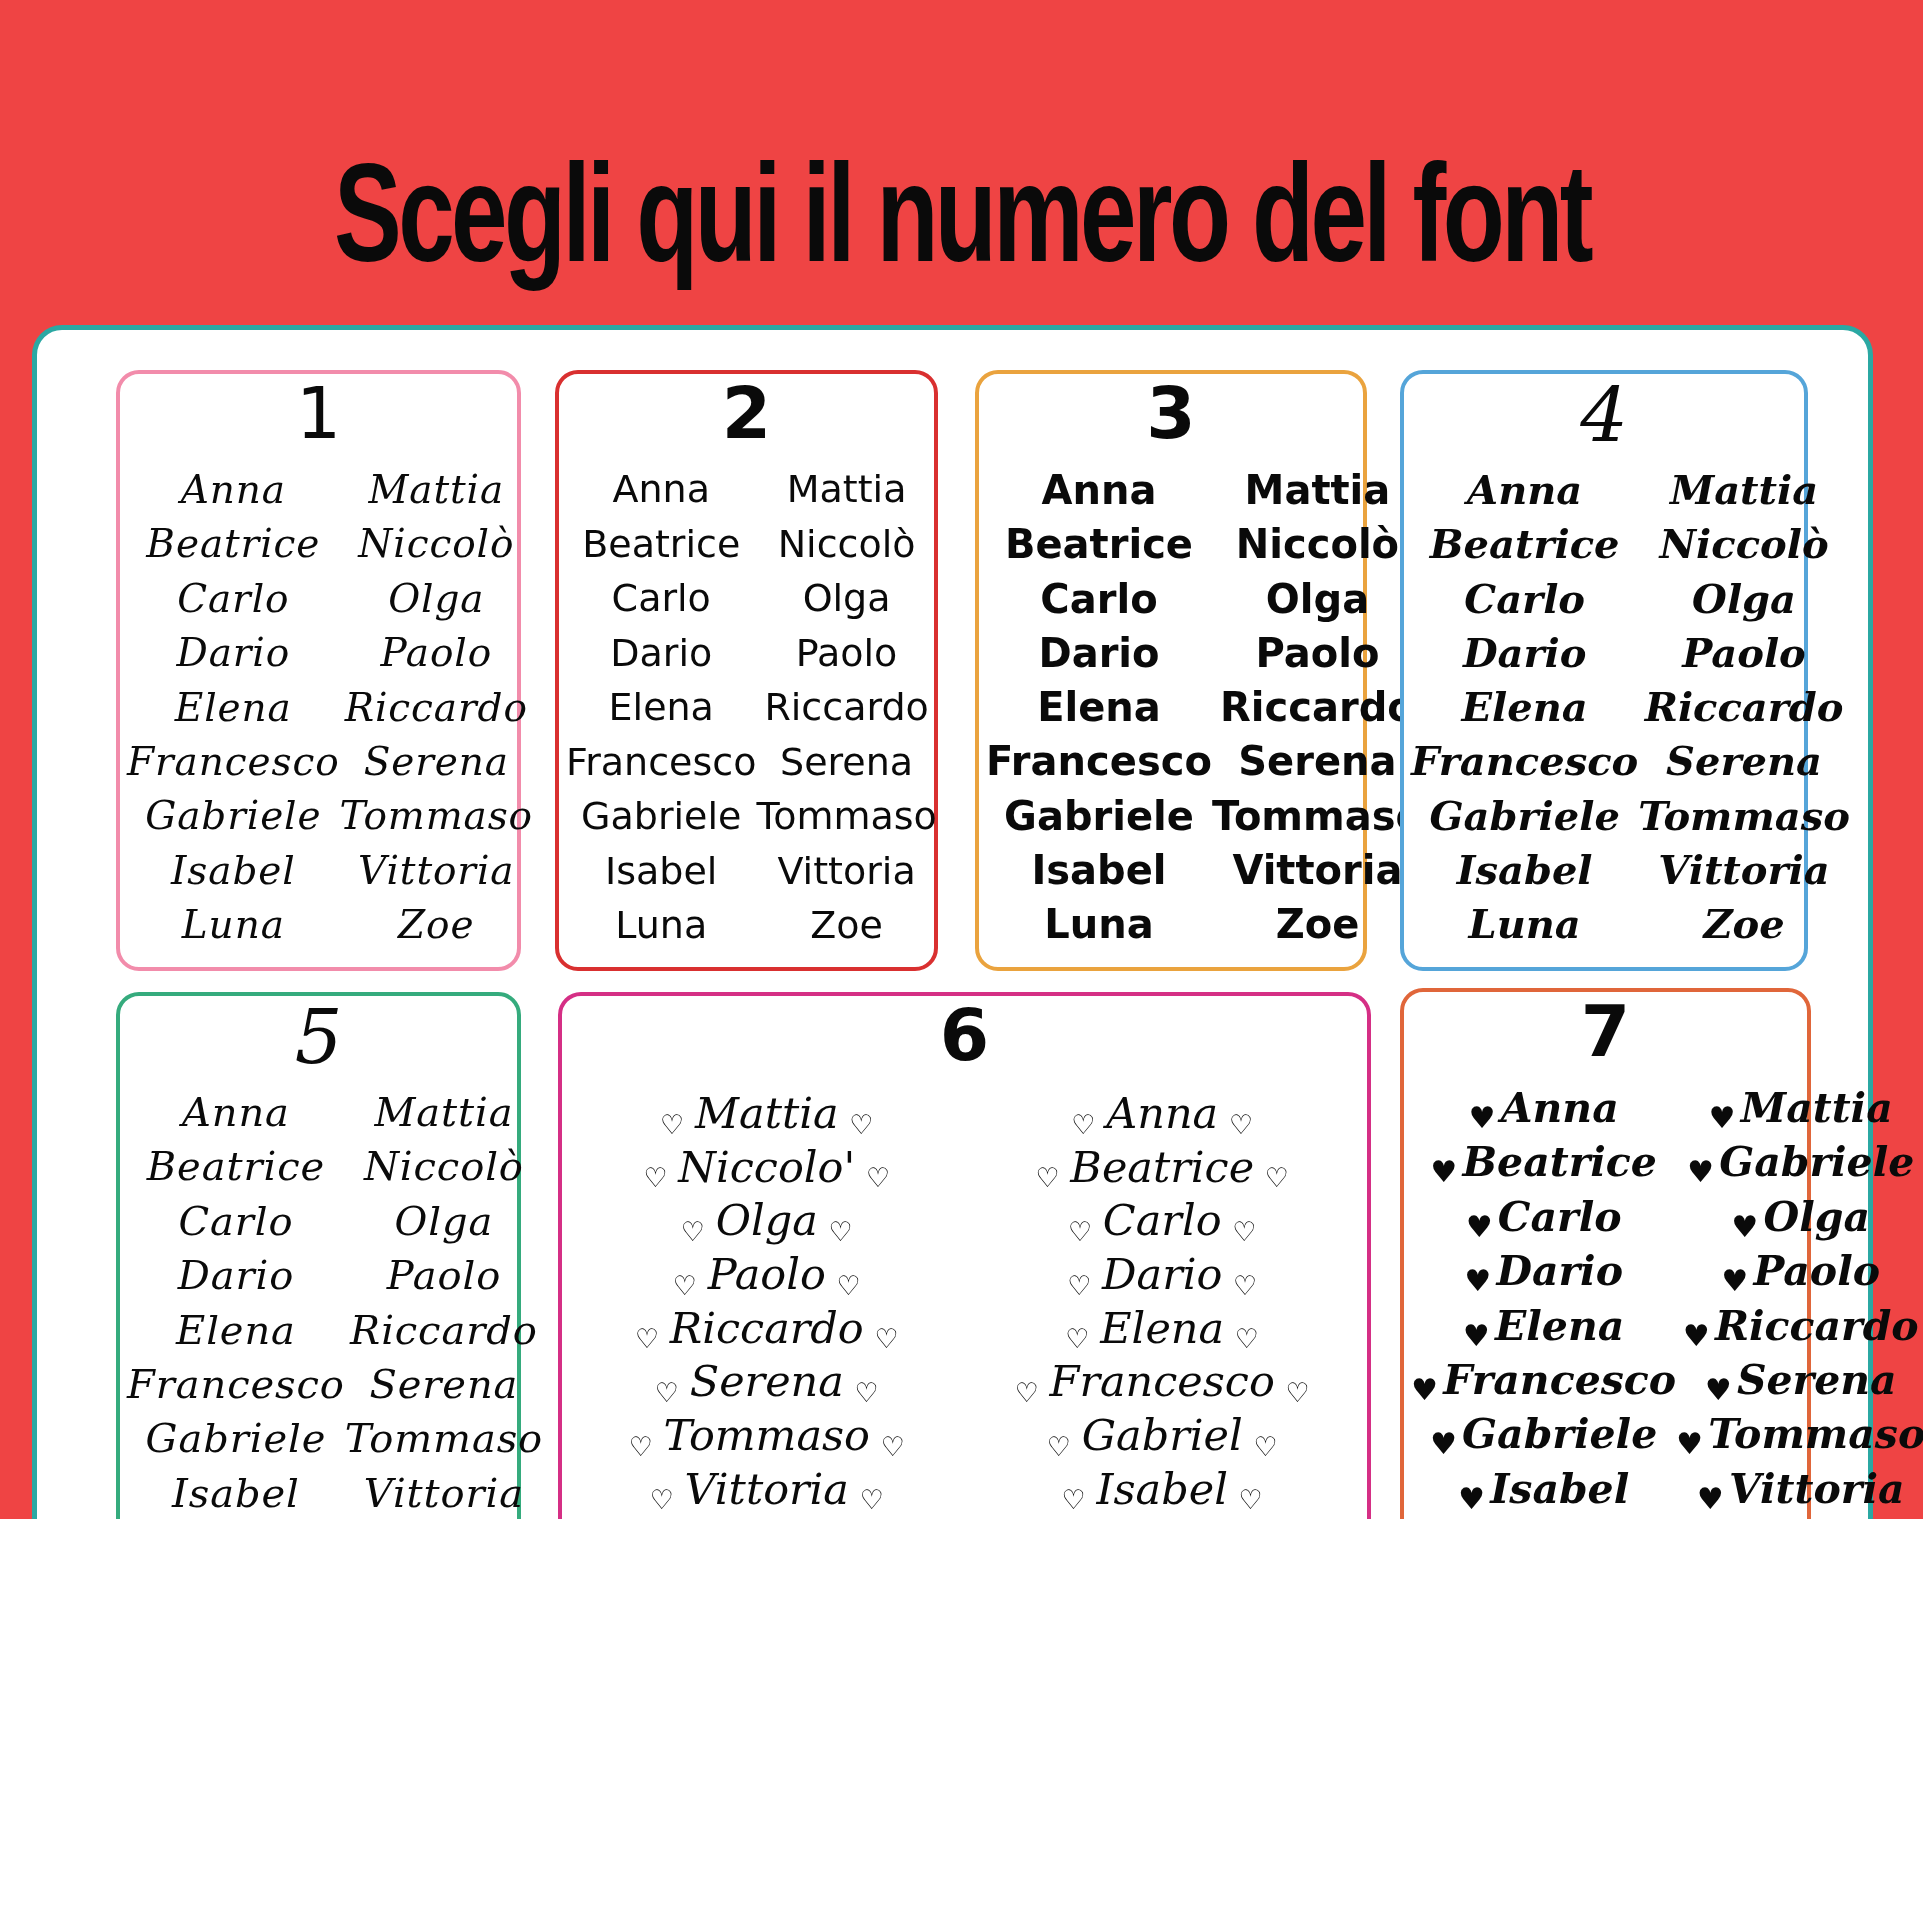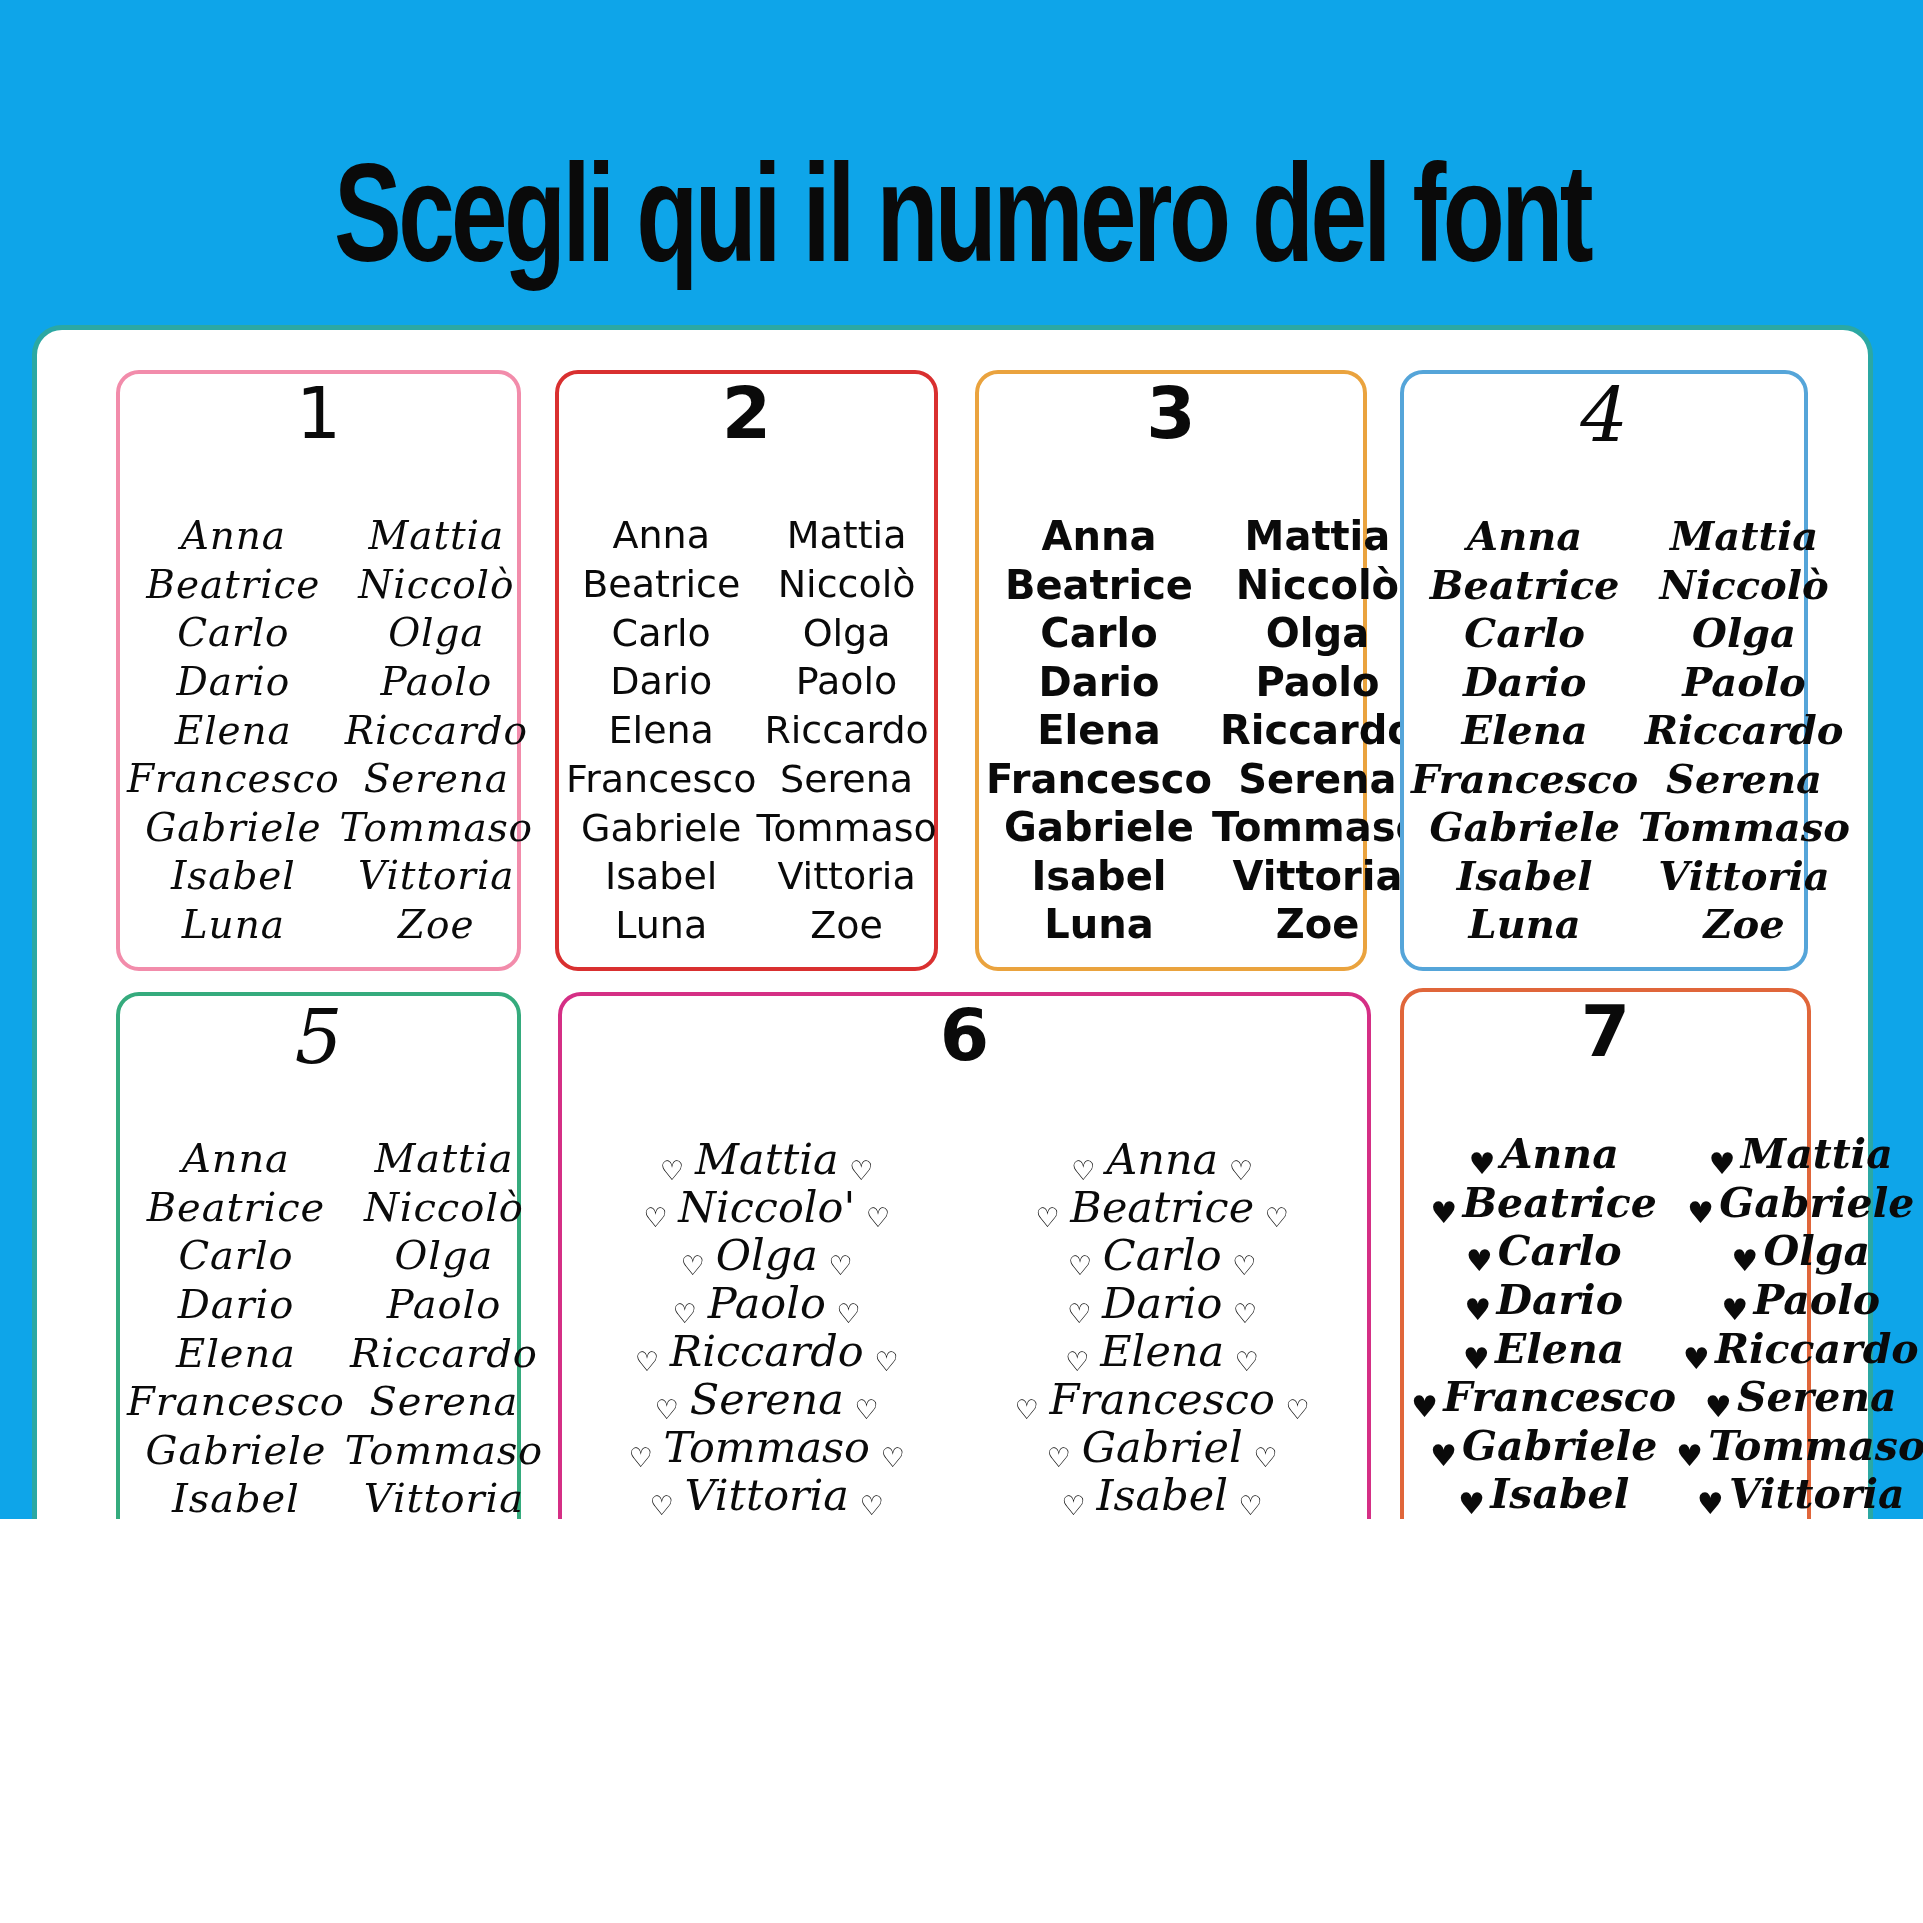--- a/index.html
+++ b/index.html
@@ -1,29 +1,29 @@
 <!DOCTYPE html>
 <html style="font-size:14.3px"><head>
 <meta charset="utf-8">
 <style>
   html,body{margin:0;padding:0;background:#ffffff;}
-  .canvas{position:relative;width:1923px;height:1519px;background:#0ea5e9;overflow:hidden;
+  .canvas{position:relative;width:1923px;height:1519px;background:#ef4444;overflow:hidden;
           font-family:"DejaVu Sans",sans-serif;color:#0a0a0a;}
   .title{position:absolute;top:132px;left:0;width:100%;text-align:center;}
   .title span{display:inline-block;font-family:"Liberation Sans",sans-serif;font-weight:bold;
           font-size:127px;letter-spacing:-4.5px;transform:scale(0.80,1.10);transform-origin:center top;
           white-space:nowrap;}
   .frame{position:absolute;left:32px;top:325px;width:1831px;height:1275px;
          border:5.3px solid #2ba8a3;border-radius:30px;background:#fff;}
   .box{position:absolute;background:#ffffff;border:4.5px solid #999;border-radius:23px;}
   .num{position:absolute;top:3.6px;left:0;right:0;text-align:center;line-height:1;}
   .n-hand{font-family:"DejaVu Sans",sans-serif;font-size:71px;font-weight:bold;}
   .n-thin{font-family:"DejaVu Sans",sans-serif;font-size:71px;}
   .n-script{font-family:"DejaVu Serif",serif;font-style:italic;font-size:75px;}
-  .cols{position:absolute;left:7.1px;right:7.1px;top:96px;bottom:23px;display:flex;margin-top:46px;}
+  .cols{position:absolute;left:7.1px;right:7.1px;top:96px;bottom:23px;display:flex;}
   .col{flex:1;display:flex;flex-direction:column;justify-content:space-between;align-items:center;}
   .row{white-space:nowrap;line-height:1;}
   .nm{display:inline-block;}
   .f1 .nm{font-family:"DejaVu Serif",serif;font-style:italic;font-size:39px;letter-spacing:0.9px;}
   .f2 .nm{font-family:"DejaVu Sans",sans-serif;font-size:38px;}
   .f3 .nm{font-family:"DejaVu Sans",sans-serif;font-weight:bold;font-size:40px;}
   .f4 .nm{font-family:"DejaVu Serif",serif;font-style:italic;font-weight:bold;font-size:40px;}
   .f5 .nm{font-family:"DejaVu Serif",serif;font-style:italic;font-size:40px;letter-spacing:0.9px;}
   .f6 .nm{font-family:"DejaVu Serif",serif;font-style:italic;font-size:43px;}
   .f7 .nm{font-family:"DejaVu Serif",serif;font-style:italic;font-weight:bold;font-size:41px;}

